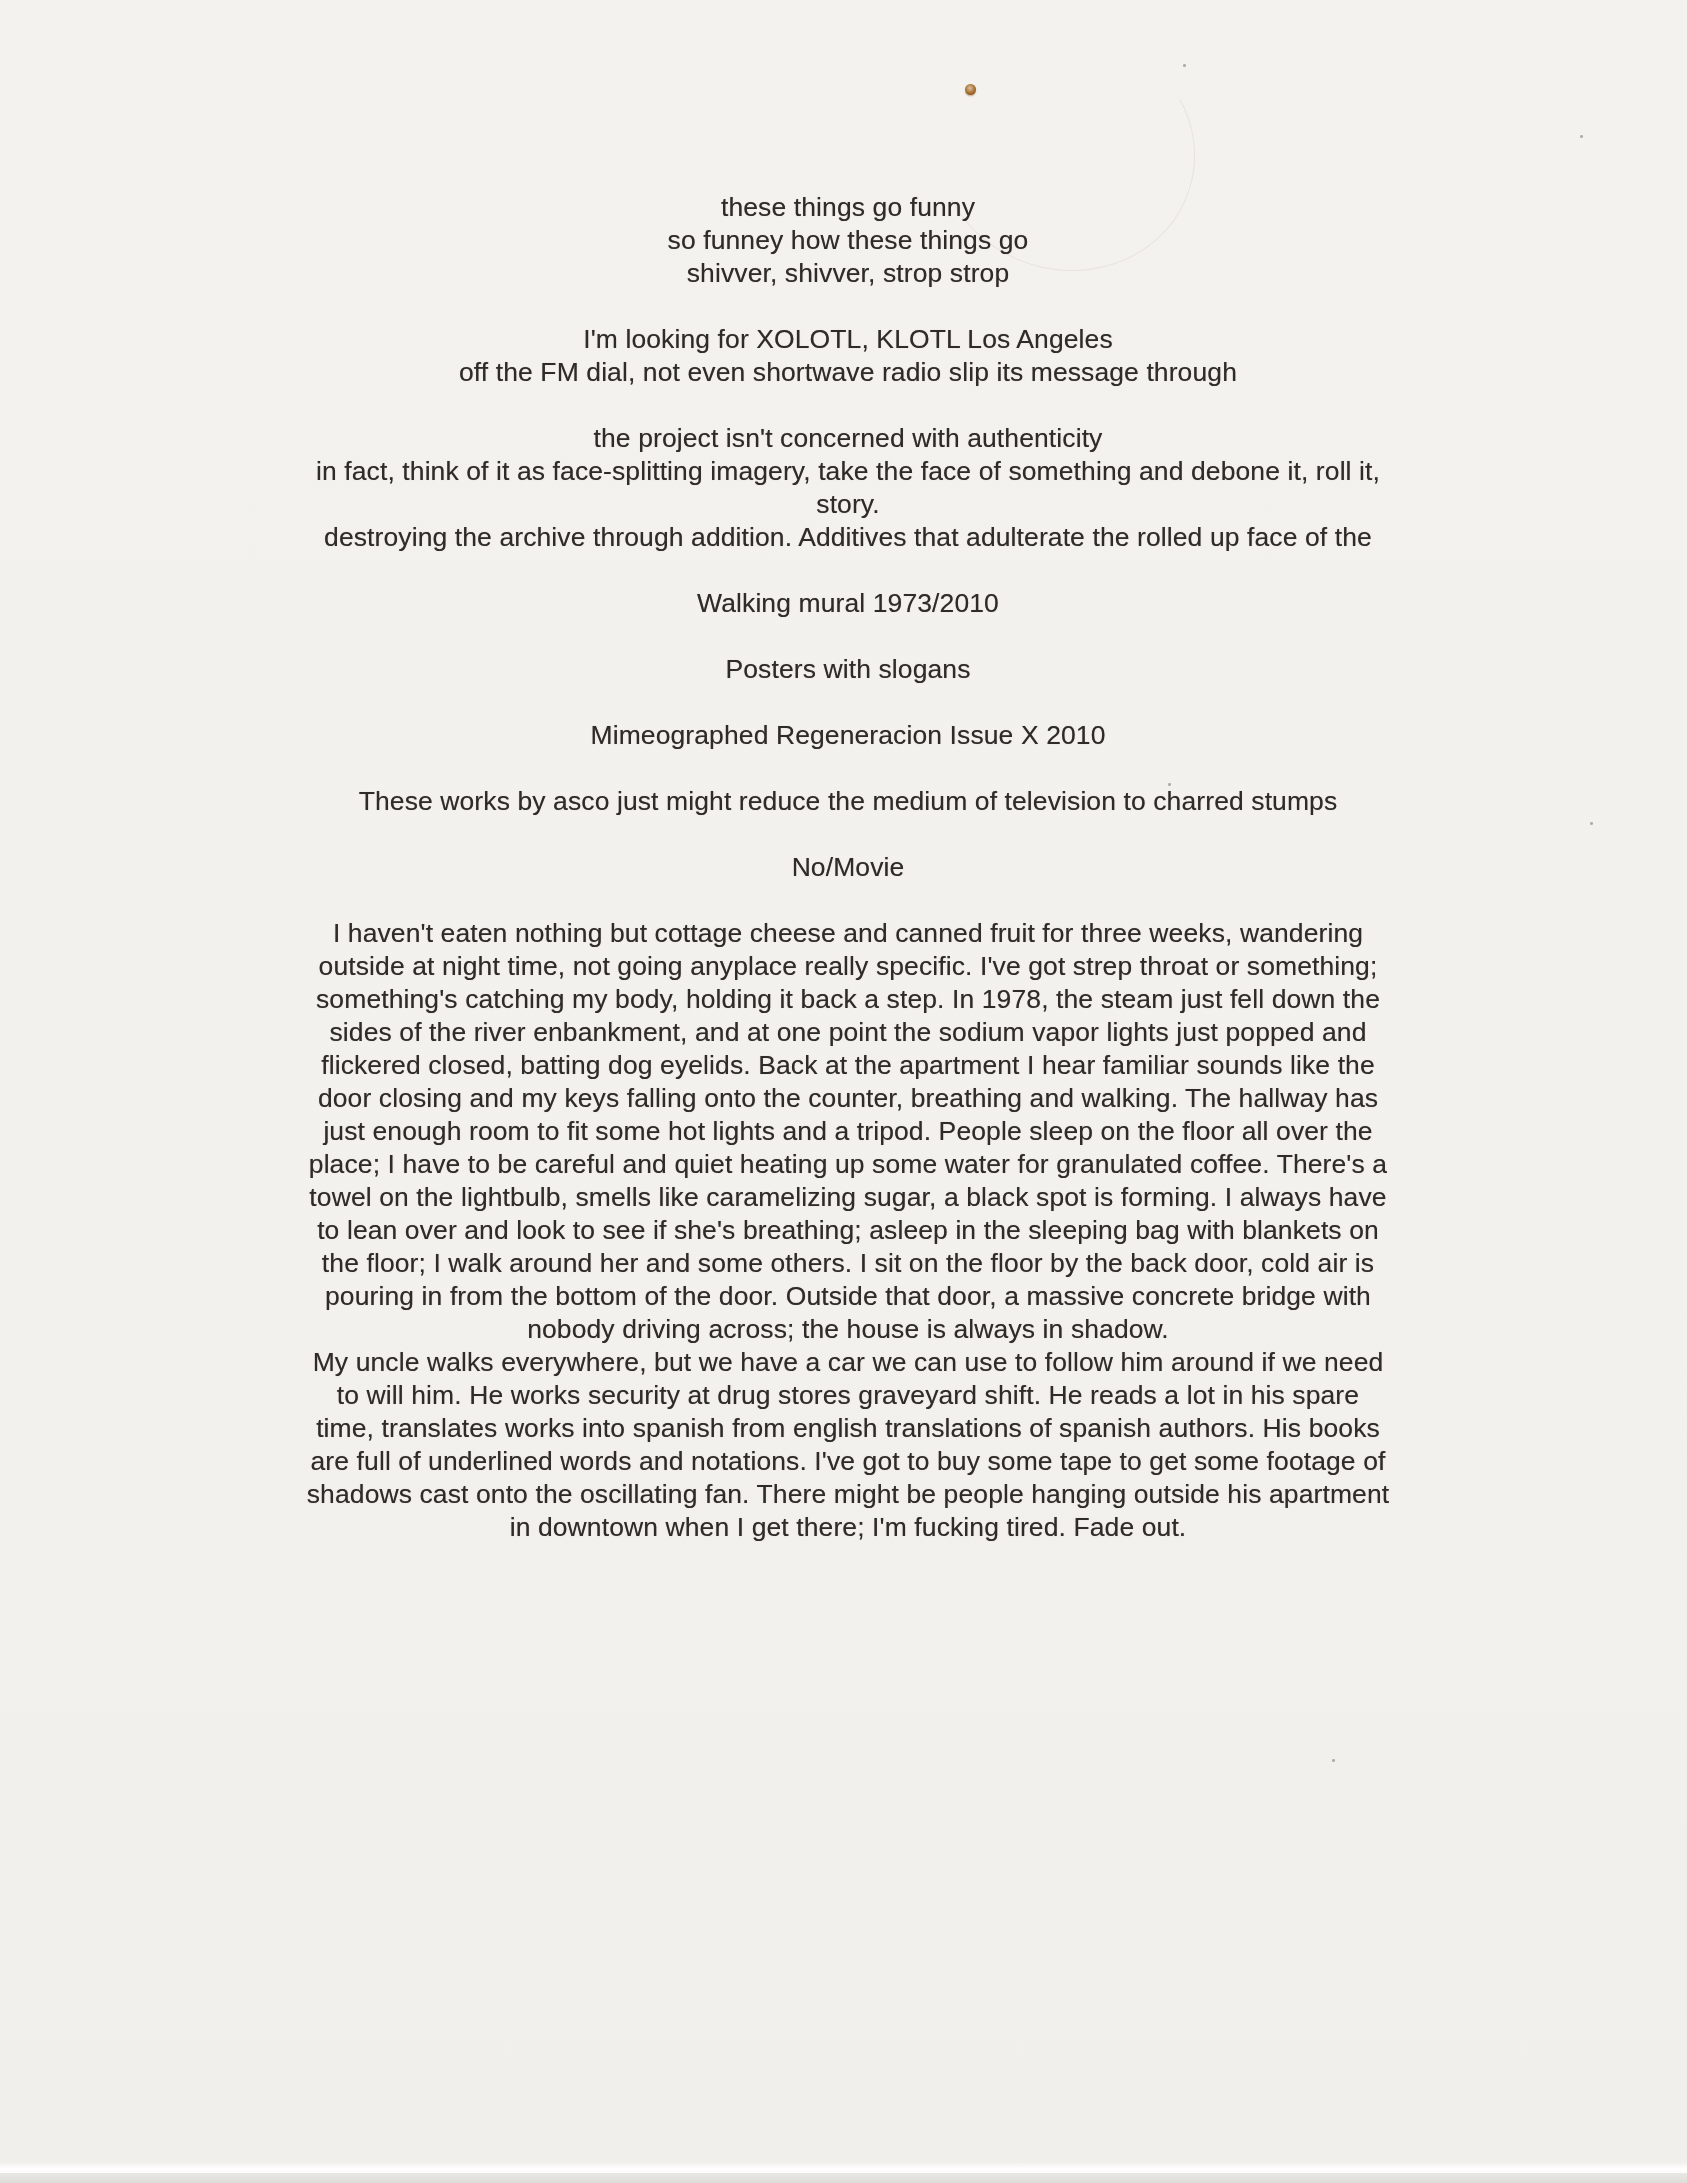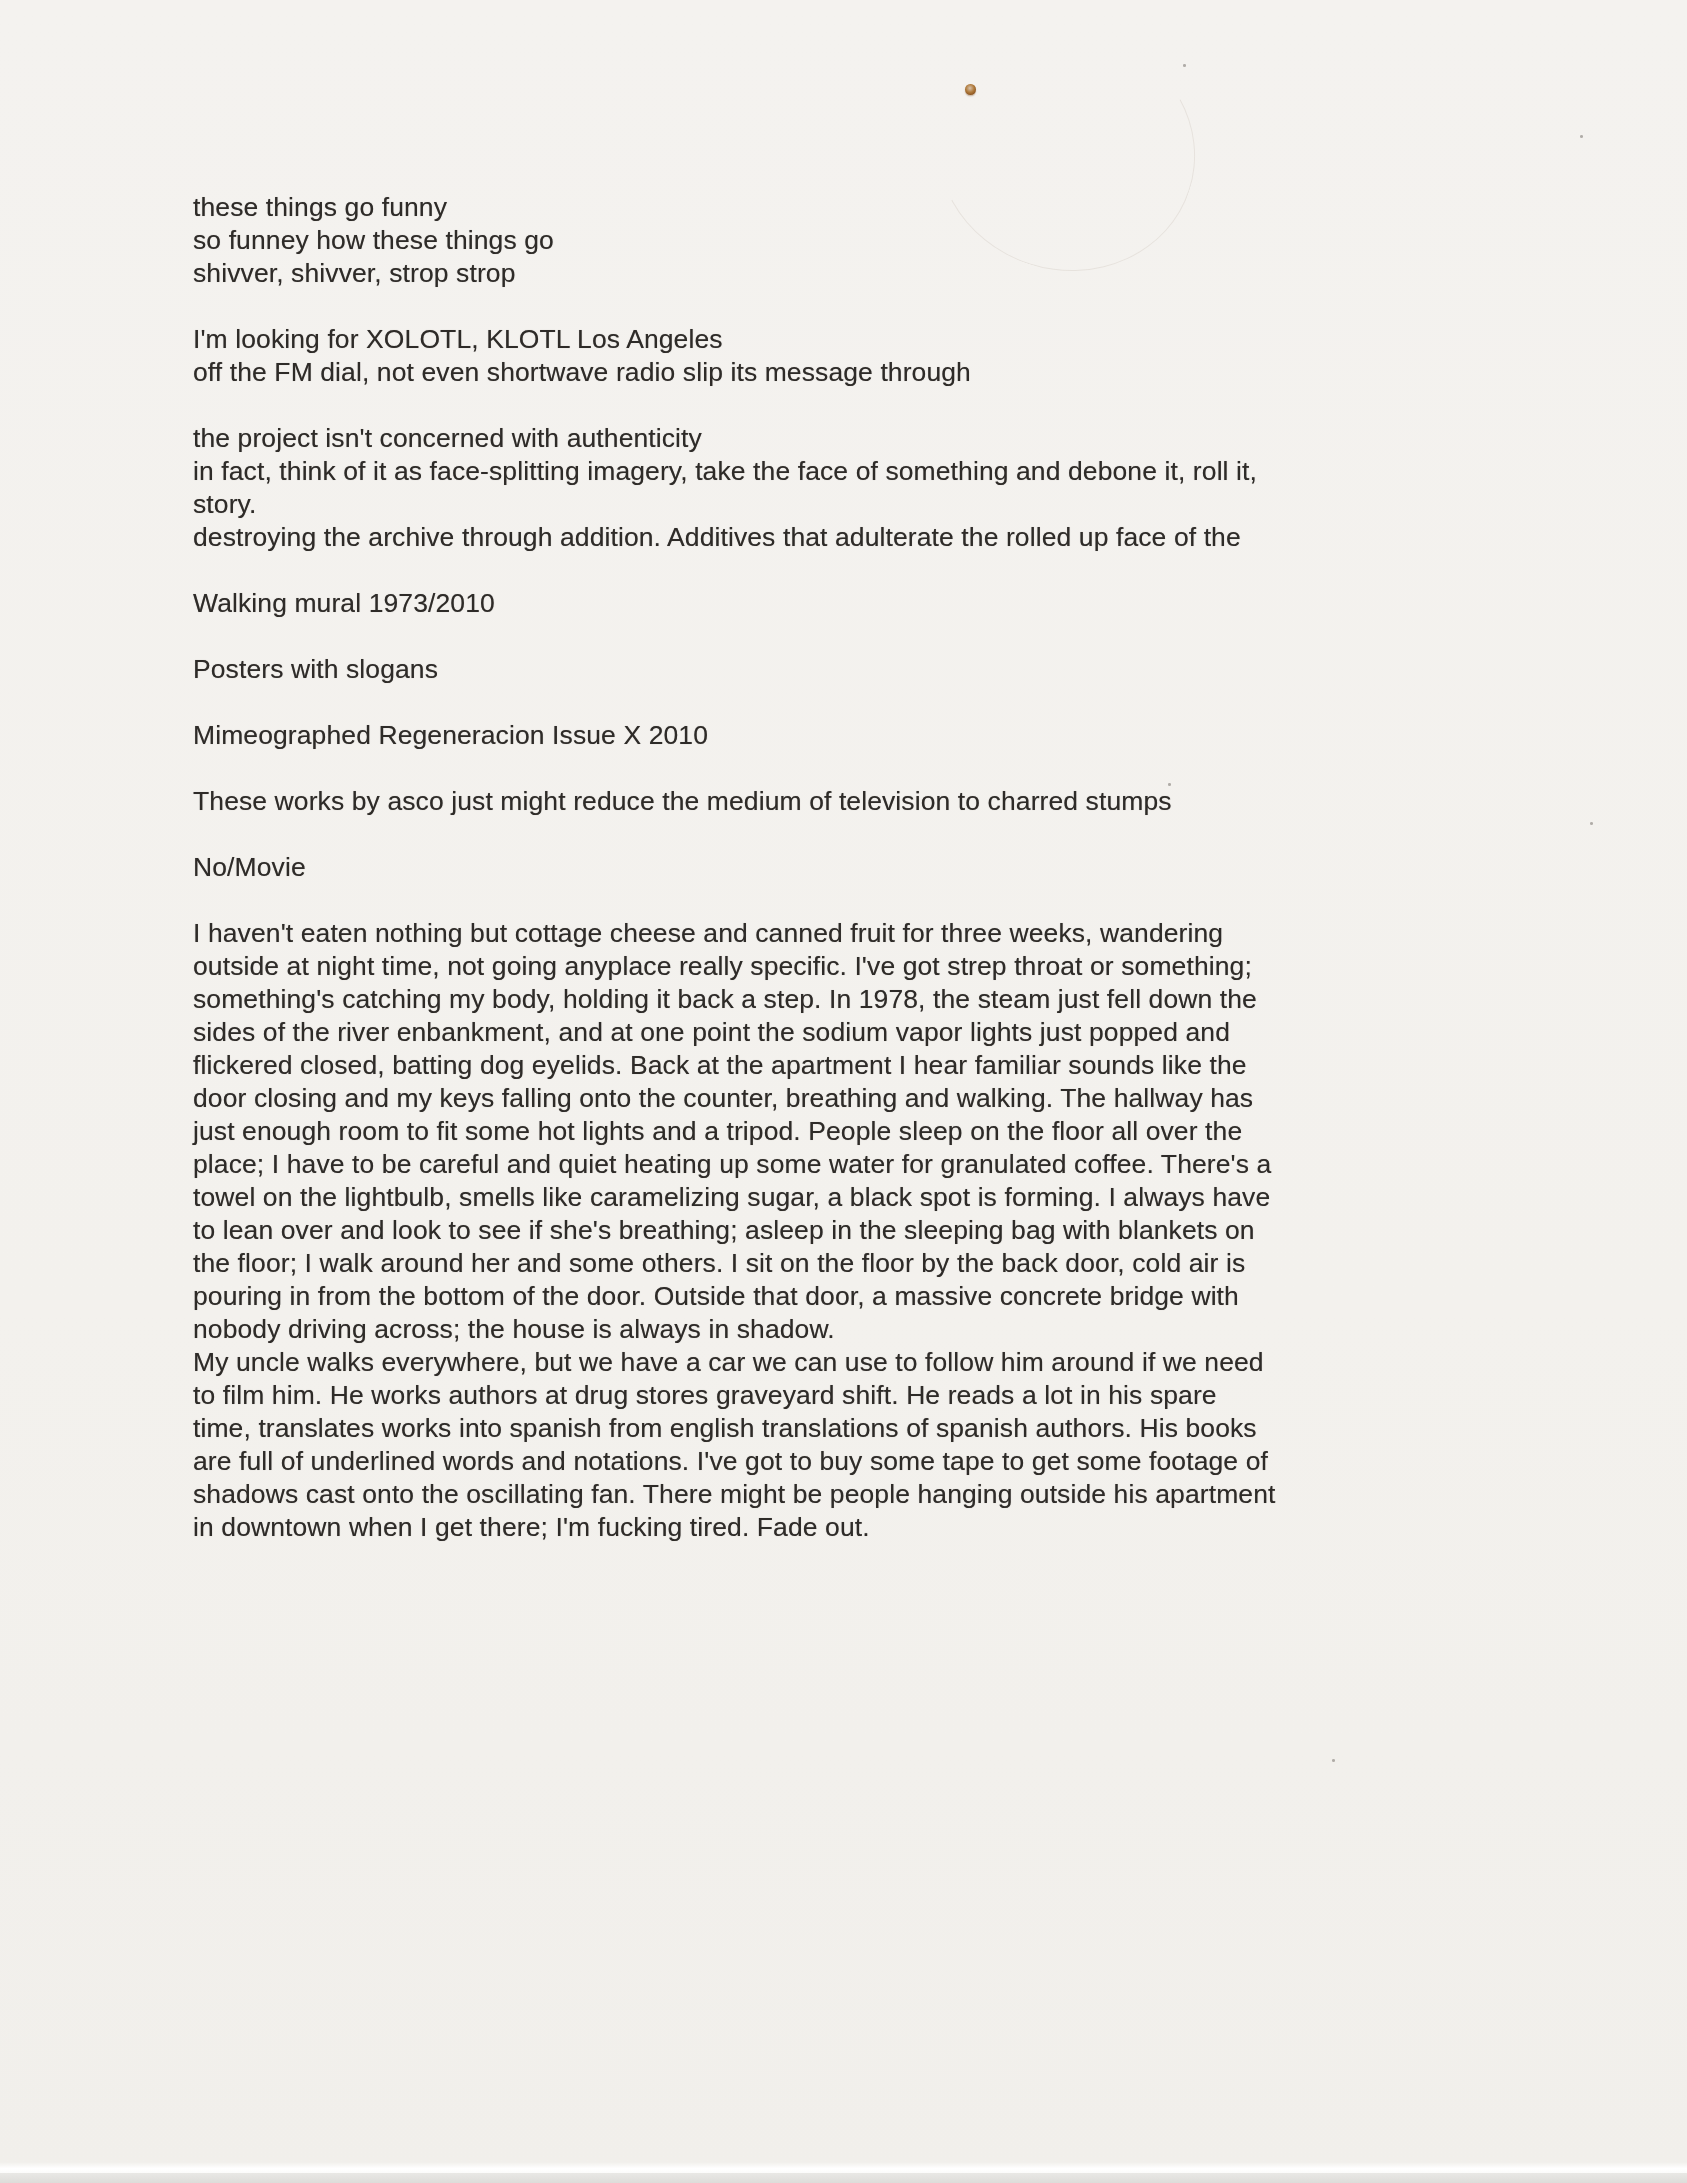--- a/index.html
+++ b/index.html
@@ -27,20 +27,21 @@
     font-size: 26.5px;
     line-height: 33px;
     letter-spacing: 0.1px;
     text-shadow: 0 0 0.7px rgba(46,43,40,0.45);
   }
   .para-block {
     margin: 0 0 33px 0;
   }
   .text-line {
     white-space: nowrap;
+    text-align: center;
   }
   
   .rust-speck {
     position: absolute;
     left: 965px;
     top: 84px;
     width: 10.6px;
     height: 11.2px;
     border-radius: 50%;
     background: radial-gradient(circle at 45% 38%, #d8c3ad 0%, #b07b3c 45%, #8c5520 75%, #7a4a1e 100%);
@@ -136,21 +137,21 @@
         <div class="text-line">flickered closed, batting dog eyelids. Back at the apartment I hear familiar sounds like the</div>
         <div class="text-line">door closing and my keys falling onto the counter, breathing and walking. The hallway has</div>
         <div class="text-line">just enough room to fit some hot lights and a tripod. People sleep on the floor all over the</div>
         <div class="text-line">place; I have to be careful and quiet heating up some water for granulated coffee. There's a</div>
         <div class="text-line">towel on the lightbulb, smells like caramelizing sugar, a black spot is forming. I always have</div>
         <div class="text-line">to lean over and look to see if she's breathing; asleep in the sleeping bag with blankets on</div>
         <div class="text-line">the floor; I walk around her and some others. I sit on the floor by the back door, cold air is</div>
         <div class="text-line">pouring in from the bottom of the door. Outside that door, a massive concrete bridge with</div>
         <div class="text-line">nobody driving across; the house is always in shadow.</div>
         <div class="text-line">My uncle walks everywhere, but we have a car we can use to follow him around if we need</div>
-        <div class="text-line">to film him. He works authors at drug stores graveyard shift. He reads a lot in his spare</div>
+        <div class="text-line">to will him. He works security at drug stores graveyard shift. He reads a lot in his spare</div>
         <div class="text-line">time, translates works into spanish from english translations of spanish authors. His books</div>
         <div class="text-line">are full of underlined words and notations. I've got to buy some tape to get some footage of</div>
         <div class="text-line">shadows cast onto the oscillating fan. There might be people hanging outside his apartment</div>
         <div class="text-line">in downtown when I get there; I'm fucking tired. Fade out.</div>
       </div>
     </main>
 
   <div class="scan-edge-white"></div>
   <div class="scan-edge-gray"></div>
 </div>

